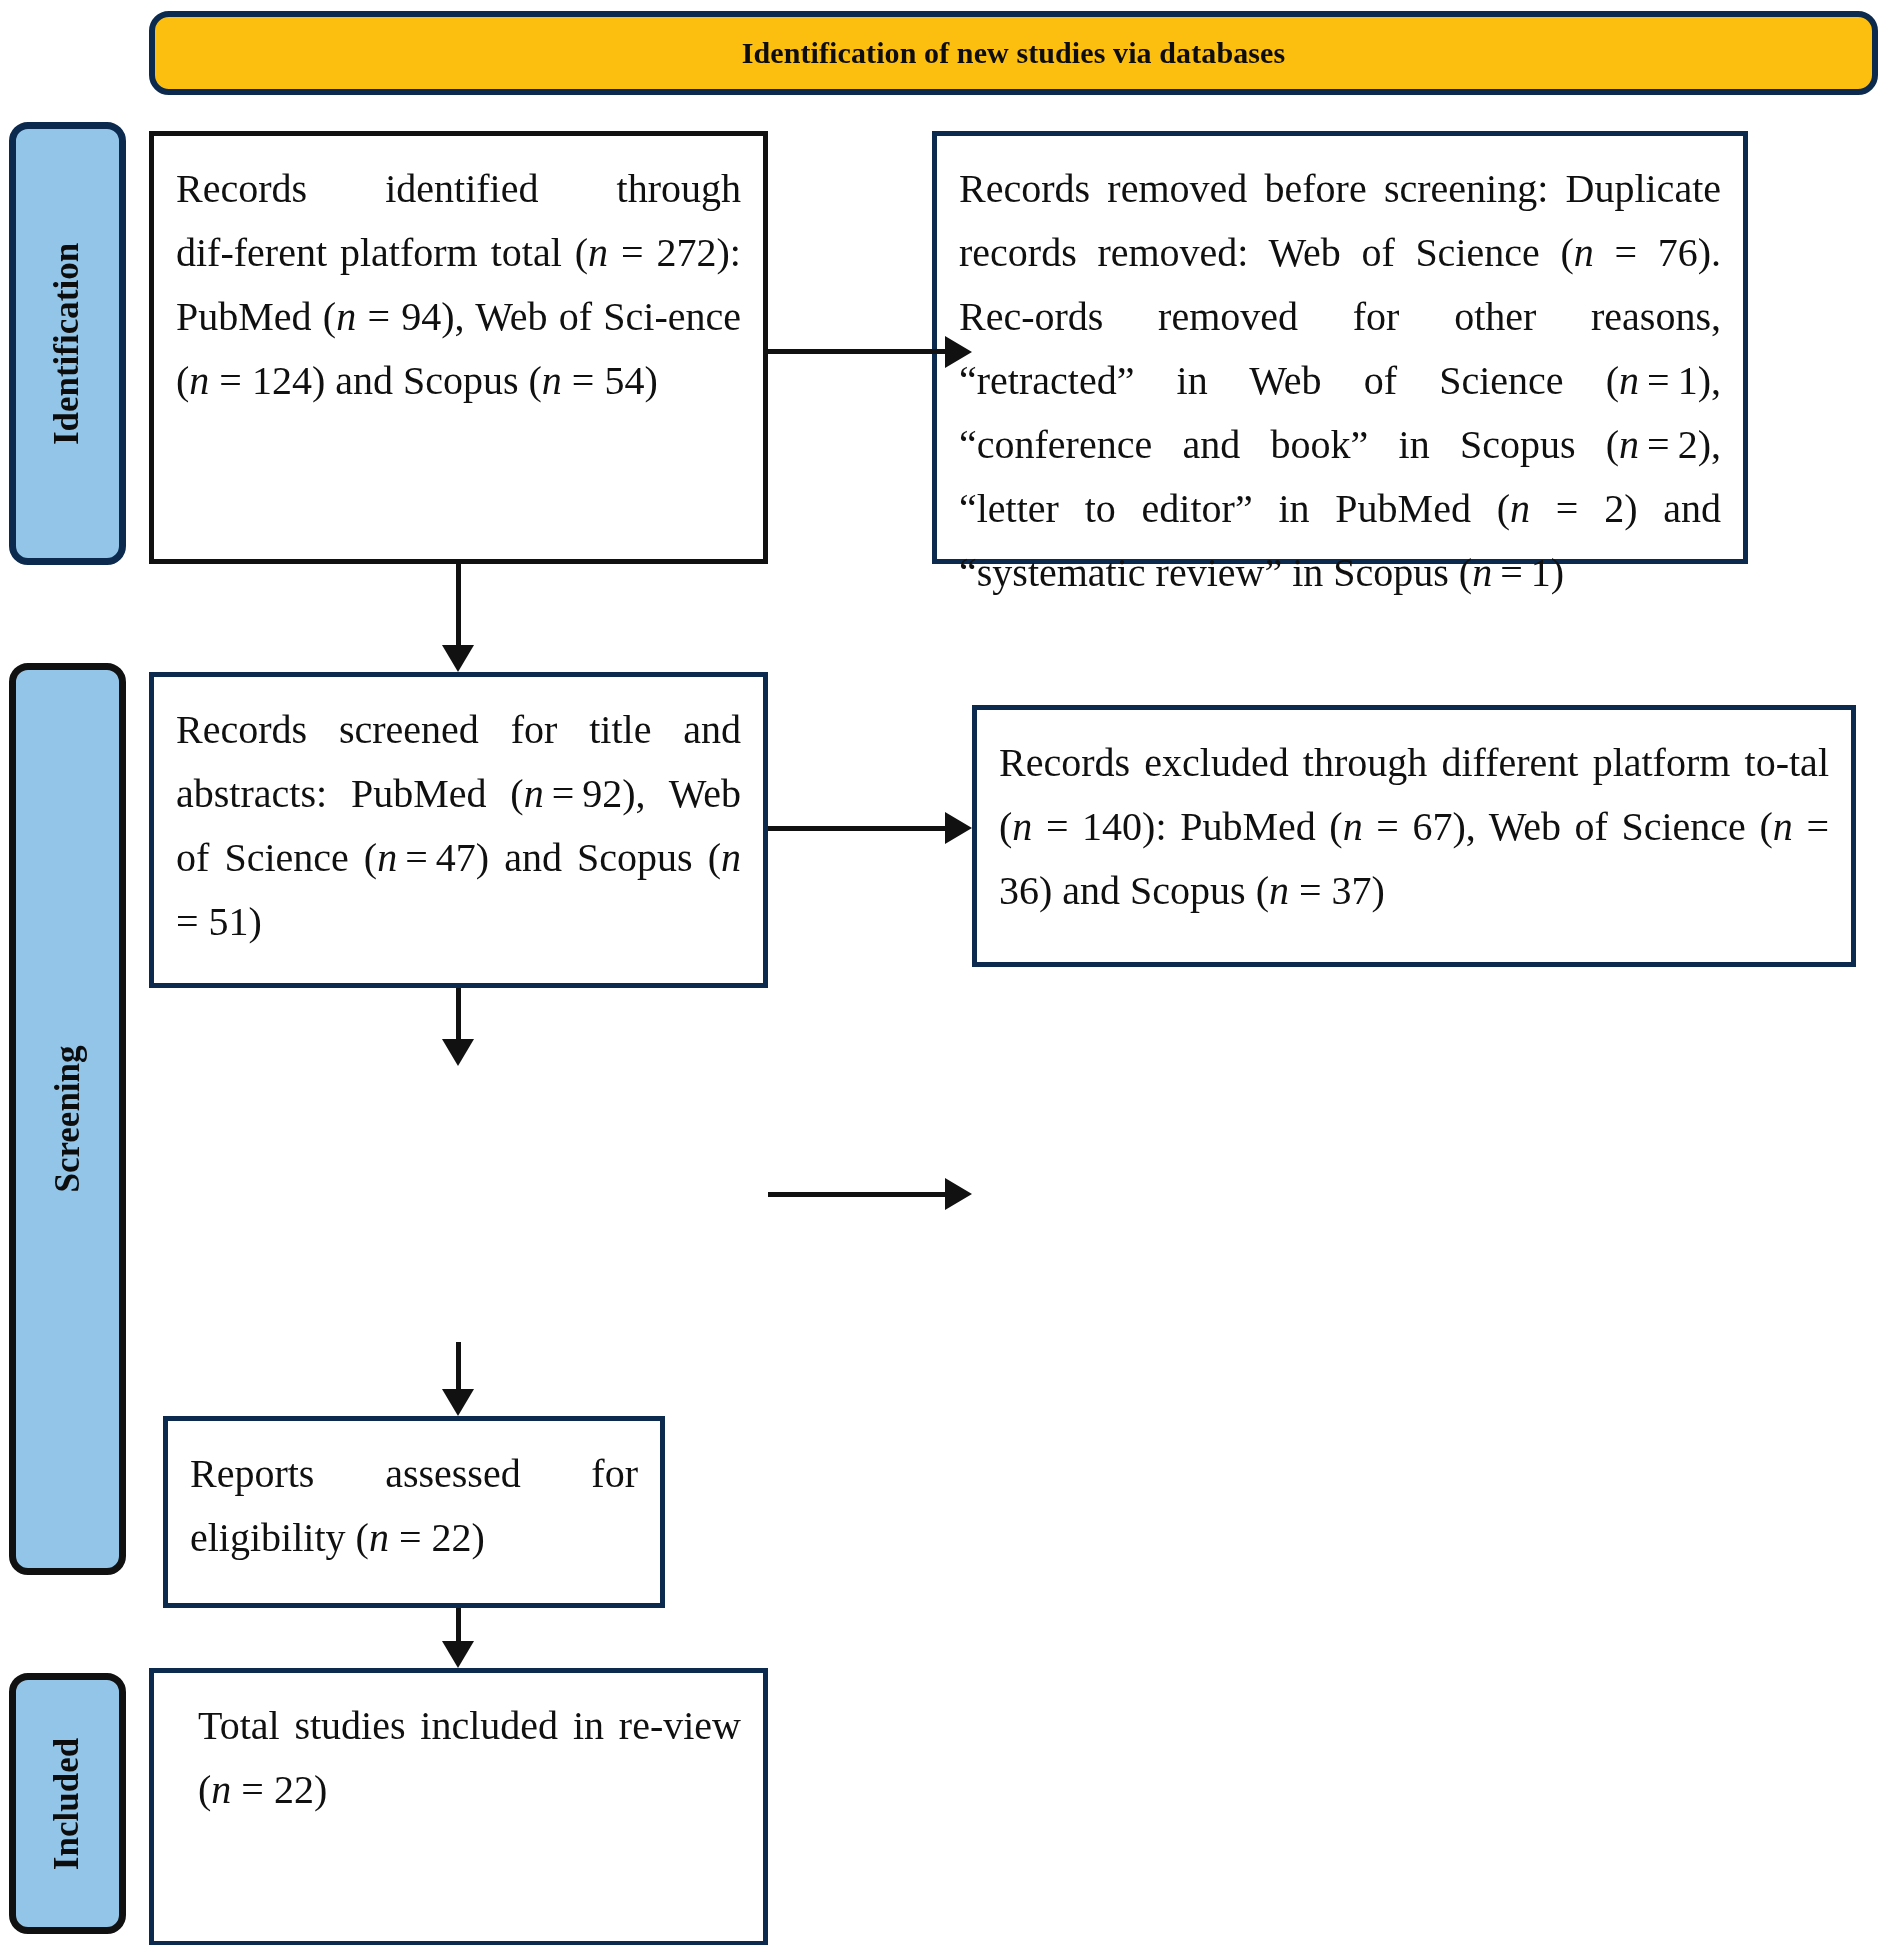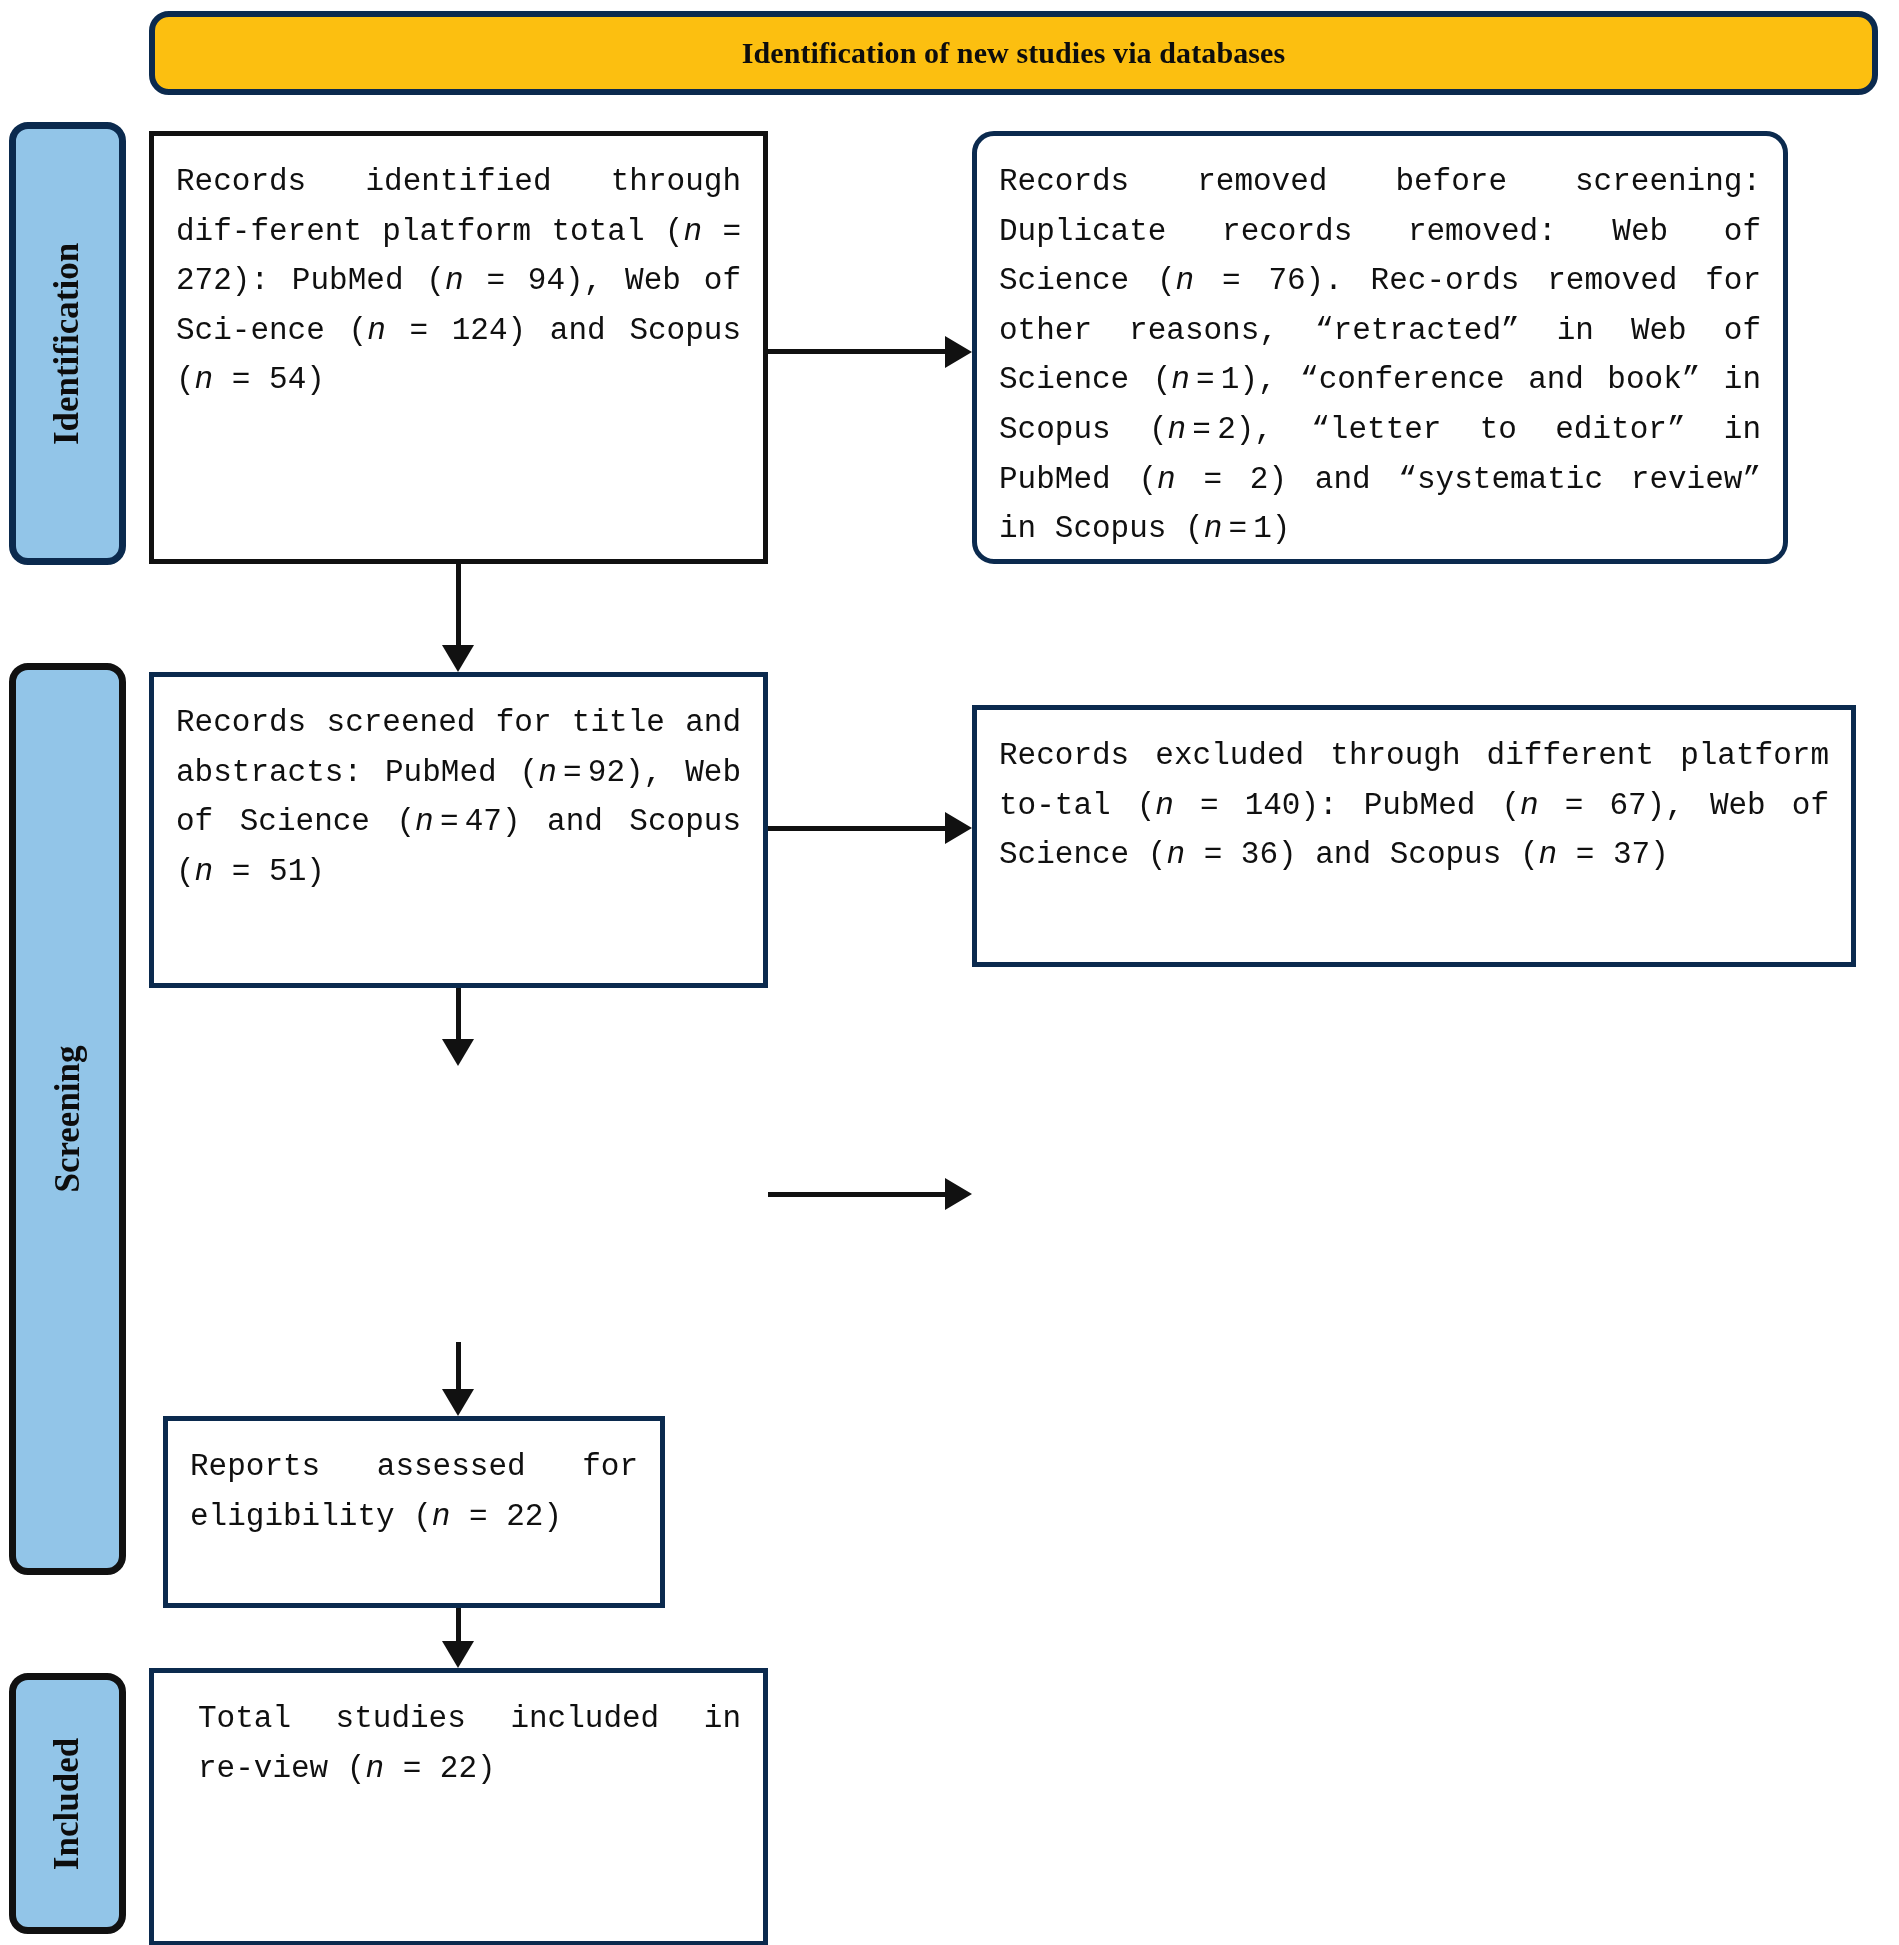--- a/index.html
+++ b/index.html
@@ -75,42 +75,41 @@
 
   
   .box {
     position: absolute;
     background: #ffffff;
     box-sizing: border-box;
     padding: 21px 22px;
   }
   .box p {
     margin: 0;
-    font-size: 31px;
+    font-size: 40px;
     line-height: 1.60;
     color: #101010;
     text-align: justify;
     text-justify: inter-word;
     hyphens: manual;
-    font-family: Liberation Mono, monospace;
   }
   .box.nojustify p { text-align: left; }
   .box i { font-style: italic; }
   .border-black { border: 5.3px solid #111111; }
   .border-navy  { border: 5.3px solid #0B2A4E; }
 
   
   .box-identified   { left: 149px;  top: 131px;  width: 619px; height: 433px; }
   .box-screened     { left: 149px;  top: 672px; width: 619px; height: 316px; }
   .box-sought       { left: 149px;  top: 1065px; width: 619px; height: 277px; }
   .box-eligibility  { left: 163px;  top: 1416px; width: 502px; height: 192px; }
   .box-included     { left: 149px;  top: 1668px; width: 619px; height: 278px; padding-left: 44px; }
 
   
-  .box-removed      { left: 972px; top: 131px;  width: 816px; height: 433px; border-radius: 22px; }
+  .box-removed      { left: 932px; top: 131px;  width: 816px; height: 433px; }
   .box-excluded     { left: 972px; top: 705px; width: 884px; height: 262px; }
   .box-notretrieved { left: 972px; top: 1125px; width: 646px; height: 139px; }
   .box-notretrieved p { text-align: left; padding-left: 6.7px; }
 
   
   .vline {
     position: absolute;
     width: 5.3px;
     background: #111111;
   }

